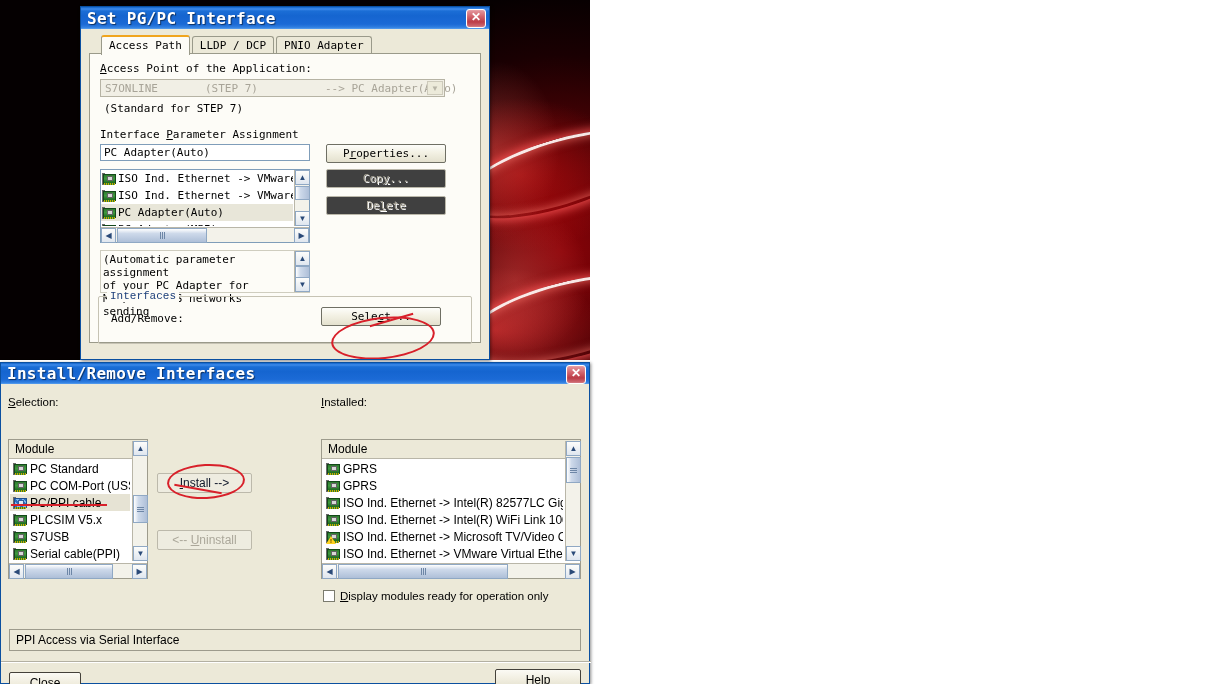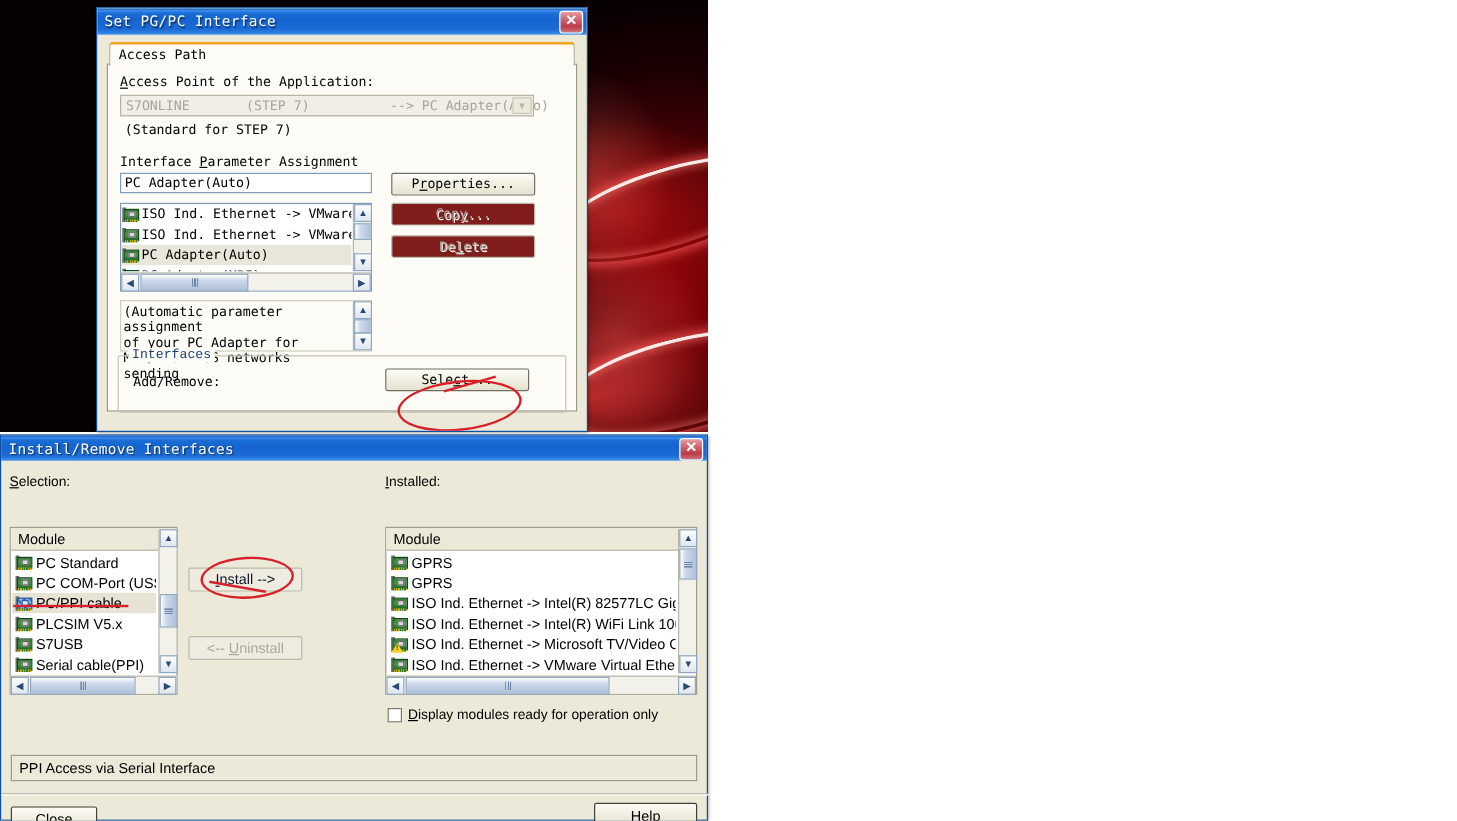--- a/index.html
+++ b/index.html
@@ -53,22 +53,22 @@
   .titlebar {
     height: 22px;
     background: linear-gradient(to bottom, #0f62c9 0%, #3f8bea 9%, #1b6ed6 18%, #1565d0 40%, #1b6ad6 78%, #2f7ee0 92%, #5aa0ef 100%);
     display: flex; align-items: center;
     padding: 0 3px 0 6px;
     position: relative;
   }
   .titlebar .ttl {
     color: #ffffff;
     font-family: "DejaVu Sans Mono", monospace;
-    font-size: 12px;
-    font-weight: normal;
+    font-size: 16px;
+    font-weight: bold;
     letter-spacing: 0.3px;
     text-shadow: 1px 1px 1px rgba(0,0,0,0.55);
     white-space: nowrap;
   }
   .closebtn {
     position: absolute; right: 3px; top: 2px;
     width: 18px; height: 17px;
     border: 1px solid #ffffff;
     border-radius: 3px;
     background: linear-gradient(to bottom, #e49aa0 0%, #d2646c 38%, #bb3c47 70%, #d07078 100%);
@@ -77,21 +77,21 @@
     font-size: 12px; font-weight: bold;
     line-height: 15px; text-align: center;
     box-shadow: inset 0 0 1px rgba(255,255,255,0.7);
     cursor: pointer;
   }
 
   
   #dlgTop { left: 80px; top: 6px; width: 410px; height: 354px; overflow: hidden; }
   #dlgTop .body { padding: 6px 8px 0 8px; font-family: "DejaVu Sans Mono", monospace; font-size: 11px; color:#000; }
 
-  .tabstrip { display: flex; height: 19px; margin-left: 2px; flex-direction: column; }
+  .tabstrip { display: flex; align-items: flex-end; height: 19px; margin-left: 12px; }
   .tab {
     border: 1px solid #9a9a8a;
     border-bottom: none;
     background: #ece9d8;
     padding: 2px 7px 2px 7px;
     font-family: "DejaVu Sans Mono", monospace;
     font-size: 11px;
     line-height: 13px;
     margin-right: 2px;
     border-radius: 3px 3px 0 0;
@@ -235,21 +235,21 @@
     background: linear-gradient(to bottom,#fdfdfa 0%,#f3f1e4 45%,#e4e1ce 100%);
     font-family: "DejaVu Sans Mono", monospace;
     font-size: 11px;
     text-align: center;
     border-radius: 2px;
     cursor: pointer;
     display:flex; align-items:center; justify-content:center;
     box-sizing: border-box;
     color: #000;
   }
-  .btn.dis { color: #aba79a; border-color:#bbb8aa; background:#7f1d1d; cursor: default; text-shadow: 1px 1px 0 #ffffff;}
+  .btn.dis { color: #aba79a; border-color:#bbb8aa; background:#404040; cursor: default; text-shadow: 1px 1px 0 #ffffff;}
 
   .descbox {
     border: 1px solid #cfcdbf; background: #fdfcf7; position: relative;
     font-family: "DejaVu Sans Mono", monospace; font-size: 11px;
     line-height: 13px; padding: 2px 18px 2px 2px; box-sizing: border-box;
     color: #000;
   }
   .groupbox {
     position: absolute; border: 1px solid #c6c3b4; border-radius: 2px;
     box-sizing: border-box;

